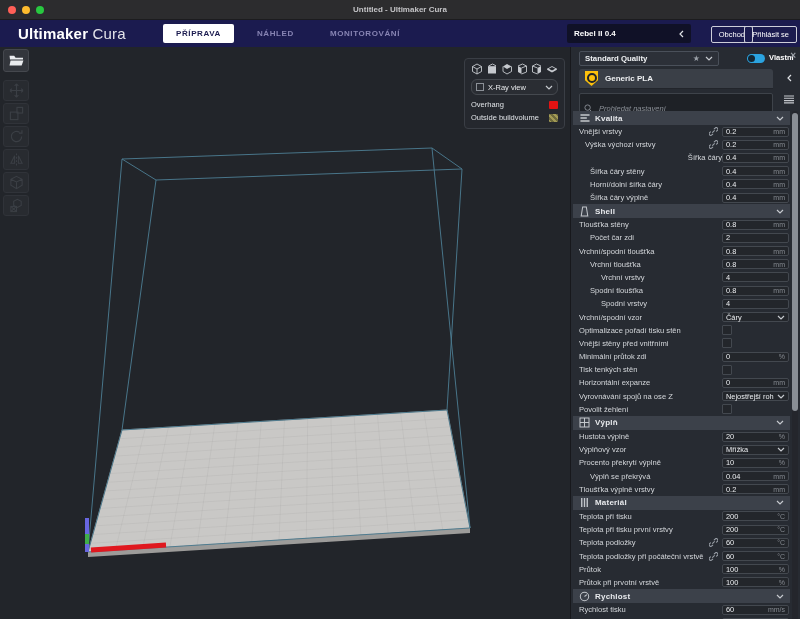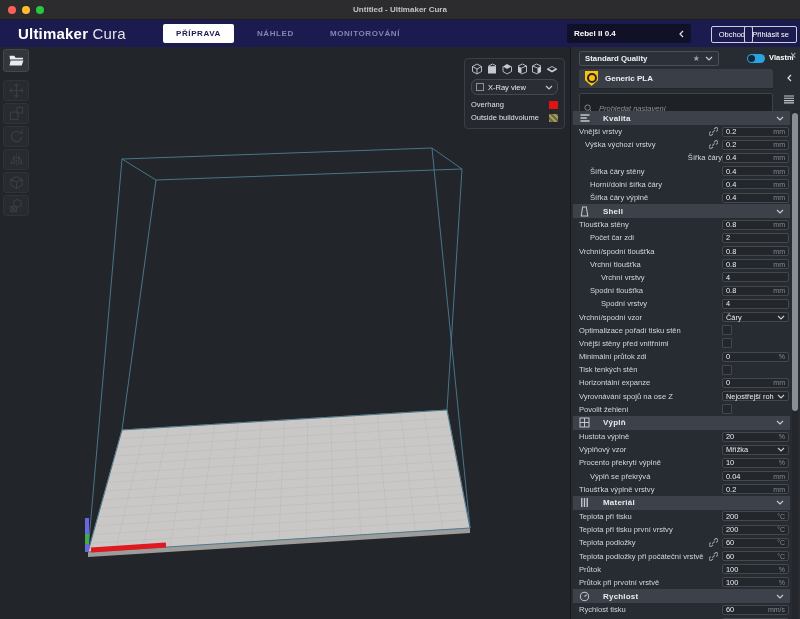--- a/index.html
+++ b/index.html
@@ -74,21 +74,21 @@
   .search-box{position:absolute;left:8px;top:46px;width:194px;height:30px;background:#1e2126;border:1px solid #3e434a;
               border-radius:2px;display:flex;align-items:center;padding:0 4px;box-sizing:border-box;}
   .search-box input{flex:1;background:transparent;border:0;outline:0;font-size:7.5px;color:#dfe2e6;margin-left:4px;
                     font-family:"Liberation Sans","DejaVu Sans",sans-serif;}
   .search-box input::placeholder{color:#8a8f96;font-style:italic;}
   .menu-btn{position:absolute;right:6px;top:48px;}
 
   .settings-list{position:absolute;left:2px;top:64px;right:10px;bottom:0;overflow:hidden;background:#272b32;}
   .sec-h{height:14px;background:#3c414a;display:flex;align-items:center;padding:0 6px;margin-top:0;}
   .sec-h .sic{width:14px;display:flex;justify-content:flex-start;}
-  .sec-h .st{flex:1;font-size:8px;font-weight:700;color:#e8eaed;margin-left:10px;letter-spacing:.2px;}
+  .sec-h .st{flex:1;font-size:8px;font-weight:700;color:#e8eaed;margin-left:2px;letter-spacing:.2px;}
   .srow{height:13.2px;display:flex;align-items:center;}
   .slab{flex:1;font-size:7.6px;color:#d4d7db;white-space:nowrap;overflow:hidden;}
   .linkic{margin-right:4px;}
   .fcol{width:67px;display:flex;align-items:center;margin-right:1px;}
   .fbox{width:72px;height:10px;background:#23262b;border:1px solid #43484f;border-radius:2px;display:flex;align-items:center;
         box-sizing:border-box;padding:0 3px;}
   .fbox .fv{flex:1;font-size:7.4px;color:#eceef1;}
   .fbox .fu{font-size:7px;color:#868b92;}
   .scheck{width:10px;height:10px;background:#23262b;border:1px solid #43484f;border-radius:1px;box-sizing:border-box;}
   .scrollbar{position:absolute;right:2px;top:64px;bottom:2px;width:6px;background:#24262c;border-radius:3px;}

